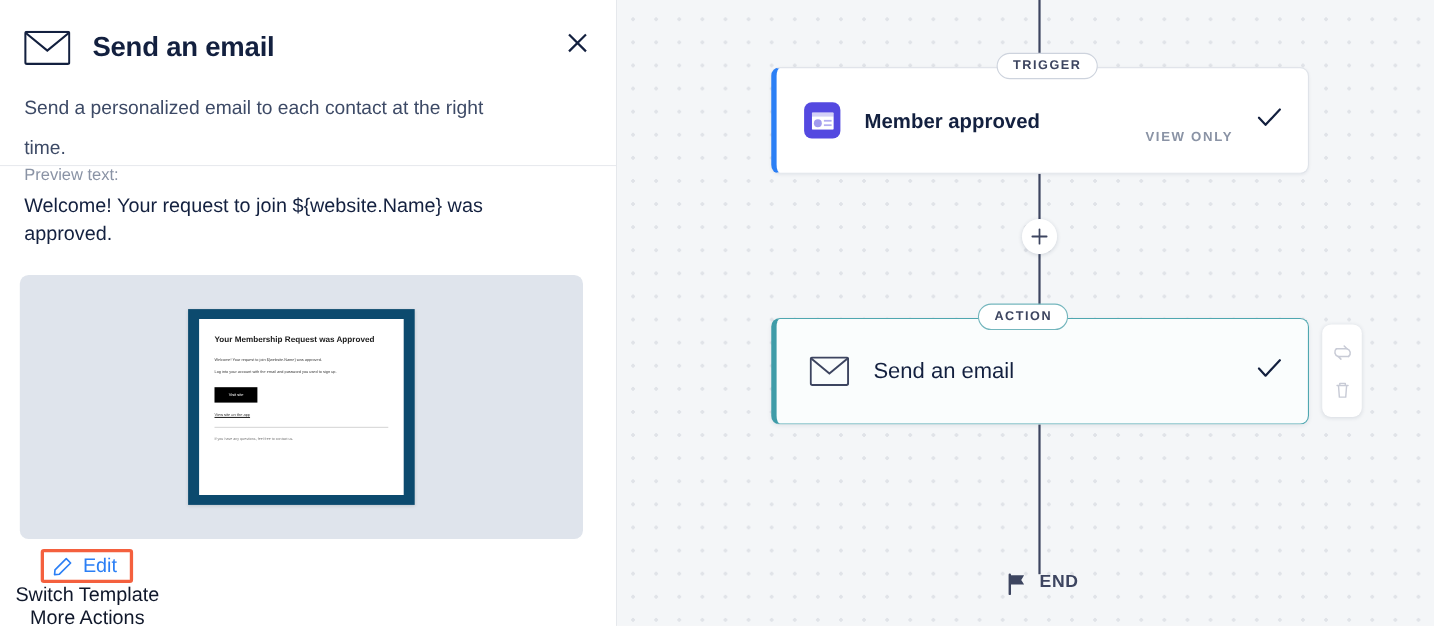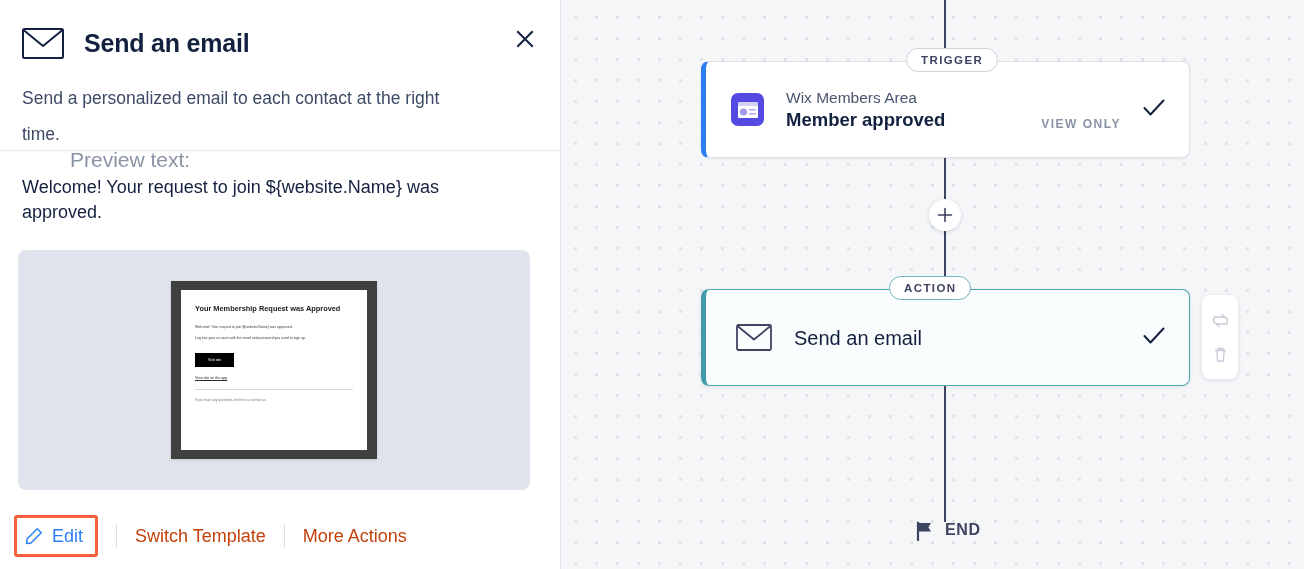--- a/index.html
+++ b/index.html
@@ -33,35 +33,35 @@
   .close-btn {
     position: absolute; right: 20px; top: 24px;
     width: 30px; height: 30px; cursor: pointer;
     display: flex; align-items: center; justify-content: center;
   }
   .divider-h {
     position: absolute; left: 0; right: 0; top: 150px; height: 1px; background: #e8eaee;
   }
   .preview-label {
     position: absolute; left: 22px; top: 150px;
-    font-size: 21px; color: #8a93a5; line-height: 20px; margin-left: 48px;
+    font-size: 15px; color: #8a93a5; line-height: 20px;
   }
   .preview-text {
     position: absolute; left: 22px; top: 175px; width: 480px;
     font-size: 18px; line-height: 25px; color: #13203f;
   }
   .preview-box {
     position: absolute; left: 18px; top: 250px;
     width: 512px; height: 240px;
     background: #dfe4ec; border-radius: 8px;
     display: flex; align-items: center; justify-content: center;
   }
   .email-card {
     width: 206px; height: 178px;
-    background: #404040;
+    background: #0c4a6e;
     padding: 9px 10px;
     box-shadow: 0 1px 3px rgba(0,0,0,0.13);
   }
   .email-inner {
     width: 100%; height: 100%; background: #ffffff;
     padding: 14px 14px 0 14px;
     font-family: "Liberation Sans", sans-serif;
   }
   .em-title {
     font-size: 7.4px; font-weight: bold; color: #1b1b1b;
@@ -77,34 +77,34 @@
     text-align: center;
   }
   .em-link {
     font-size: 3.6px; color: #2a2a2a; text-decoration: underline;
     display: block; margin-bottom: 9px;
   }
   .em-rule { height: 1px; background: #d8d8d8; margin-bottom: 8px; }
   .em-foot { font-size: 3.3px; color: #777777; }
 
   .footer-actions {
-    position: absolute; left: 14px; bottom: 13px;
-    display: flex; align-items: center; height: 40px;
+    position: absolute; left: 14px; bottom: 30px;
+    display: flex; align-items: center; height: 40px; flex-direction: column;
   }
   .edit-wrap {
     border: 3px solid #f4603e; border-radius: 3px;
     padding: 2px 8px 2px 4px; display: flex; align-items: center;
     height: 42px; cursor: pointer;
   }
   .edit-link {
     display: flex; align-items: center; gap: 9px;
     color: #2b7ff5; font-size: 18px; padding: 0 4px;
   }
   .vsep { width: 1px; height: 24px; background: #d7dce5; margin: 0 18px; }
-  .link-btn { color: #c2410c; font-size: 18px; cursor: pointer; }
+  .link-btn { color: #0f172a; font-size: 18px; cursor: pointer; }
 
   
   .canvas {
     position: relative; flex: 1; height: 569px; overflow: hidden;
     background-color: #f4f6f8;
     background-image: radial-gradient(#e0e3e8 1.6px, transparent 1.7px);
     background-size: 21px 21px;
     background-position: 4px 7px;
   }
   .flow-line {
@@ -252,21 +252,20 @@
       <span class="wix-icon">
         <svg width="20" height="16" viewBox="0 0 20 16">
           <rect x="0" y="0" width="20" height="16" rx="1" fill="#ffffff"></rect>
           <rect x="0" y="0" width="20" height="4" fill="#5449e0" opacity="0.25"></rect>
           <circle cx="5.5" cy="10" r="3.6" fill="#5449e0" opacity="0.55"></circle>
           <rect x="11" y="7" width="7" height="1.6" fill="#5449e0" opacity="0.45"></rect>
           <rect x="11" y="11" width="7" height="1.6" fill="#5449e0" opacity="0.45"></rect>
         </svg>
       </span>
       <div class="trigger-text">
-        <div class="trig-app">Wix Members Area</div>
         <div class="trig-name">Member approved</div>
       </div>
       <div class="view-only">VIEW ONLY</div>
       <span class="check">
         <svg width="22" height="18" viewBox="0 0 22 18">
           <path d="M1.5 9 L7.5 15.5 L20.5 1.5" fill="none" stroke="#13203f" stroke-width="2" stroke-linecap="round" stroke-linejoin="round"></path>
         </svg>
       </span>
     </div>
     <div class="pill pill-trigger">TRIGGER</div>

